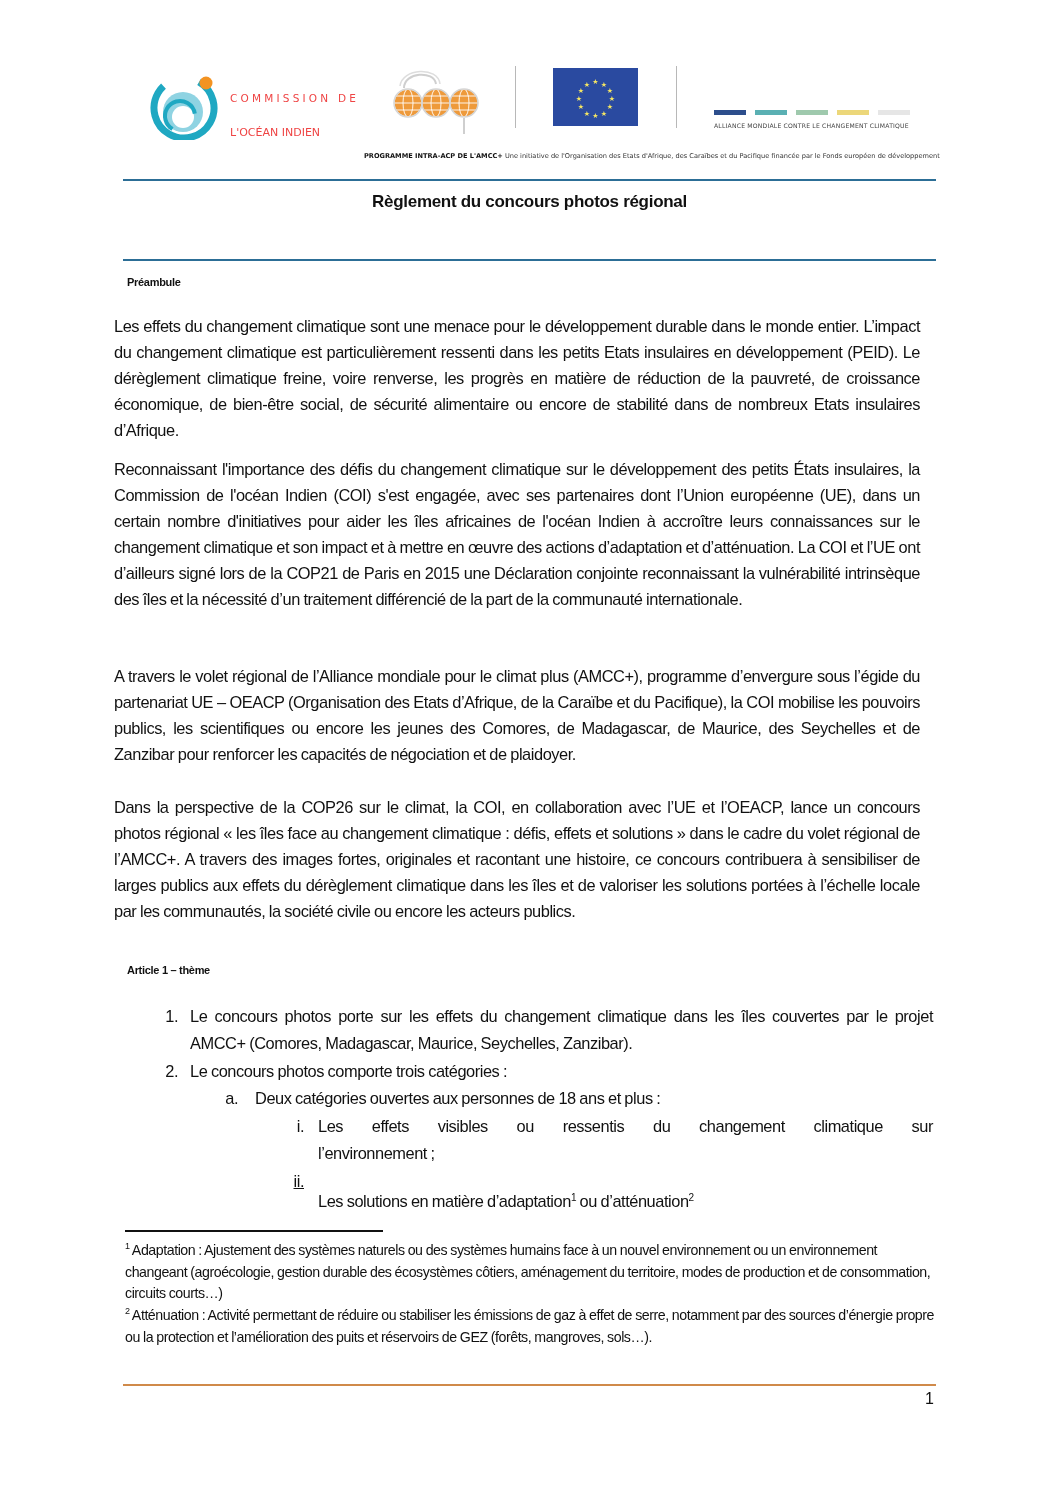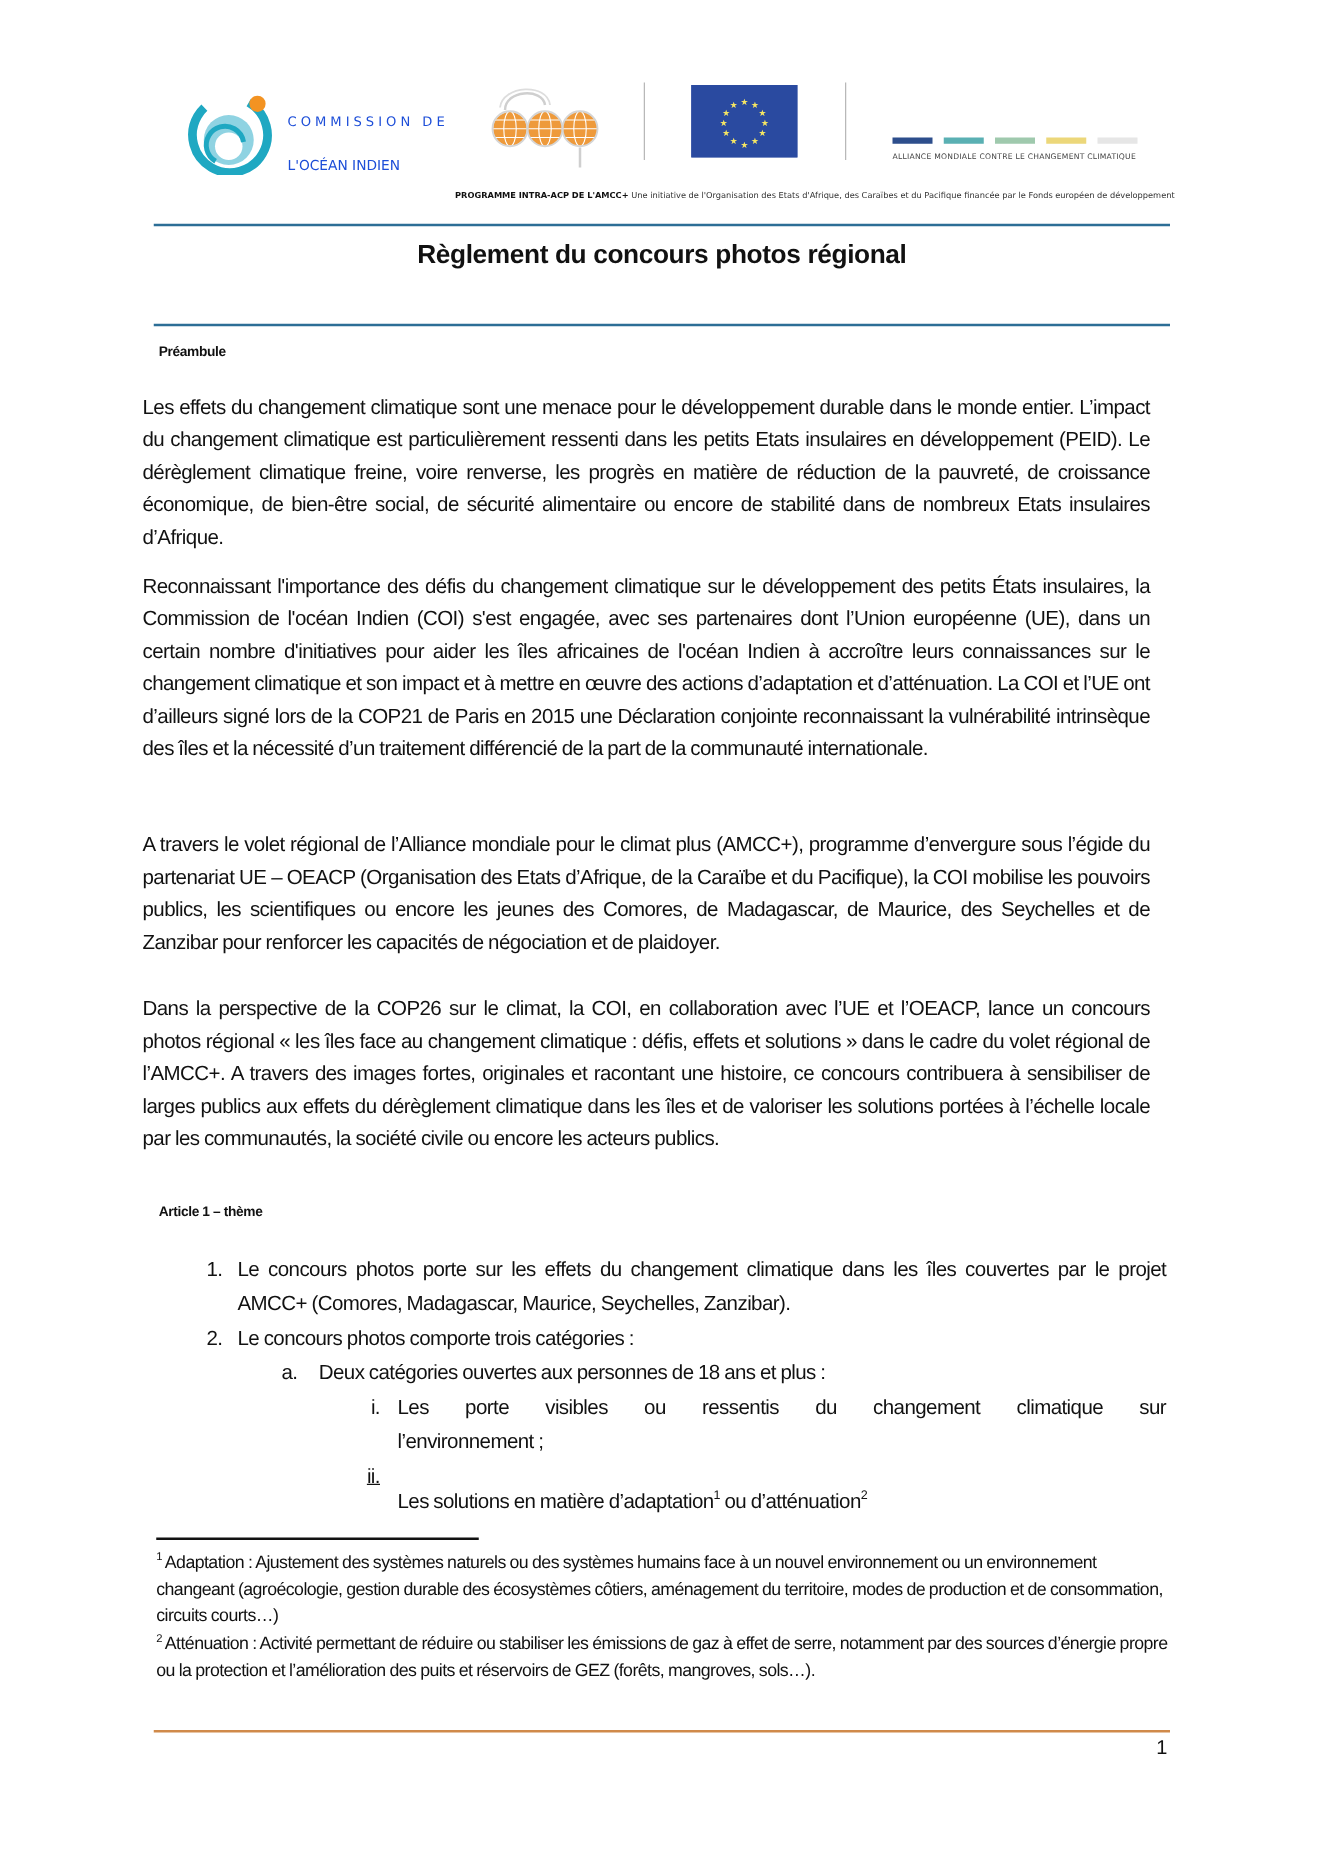--- a/index.html
+++ b/index.html
@@ -23,21 +23,21 @@
 
     
     .logo-coi {
       position: absolute;
       left: 150px; top: 70px;
       width: 70px; height: 70px;
     }
     .coi-text {
       position: absolute;
       left: 230px; top: 92px;
-      color: #1d4ed8;
+      color: #ef4444;
       font-family: "DejaVu Sans", sans-serif;
     }
     .coi-text .l1 {
       font-size: 10.5px;
       letter-spacing: 3.2px;
       display: block;
       line-height: 12px;
     }
     .coi-text .l2 {
       font-size: 11px;
@@ -125,21 +125,21 @@
     }
 
     
     .doc-title {
       position: absolute;
       left: 123px; top: 192px;
       width: 813px;
       text-align: center;
       font-family: "Liberation Sans", sans-serif;
       font-weight: 700;
-      font-size: 21px;
+      font-size: 17px;
       letter-spacing: -0.3px;
     }
     .doc-subtitle {
       position: absolute;
       left: 123px; top: 233px;
       width: 813px;
       text-align: center;
       font-family: "Liberation Sans", sans-serif;
       font-size: 16.5px;
       letter-spacing: -0.3px;
@@ -339,21 +339,21 @@
   <div class="list-item li-a">
     <span class="marker">a.</span>
     <span class="txt">Deux catégories ouvertes aux personnes de 18 ans et plus :</span>
   </div>
 
   <div class="list-item li-i">
     <span class="marker">i.</span>
     <span class="txt">
       <span class="just" id="li-i-words">
           <span>Les</span>
-          <span>porte</span>
+          <span>effets</span>
           <span>visibles</span>
           <span>ou</span>
           <span>ressentis</span>
           <span>du</span>
           <span>changement</span>
           <span>climatique</span>
           <span>sur</span>
         </span>
       <span>l’environnement ;</span>
     </span>

